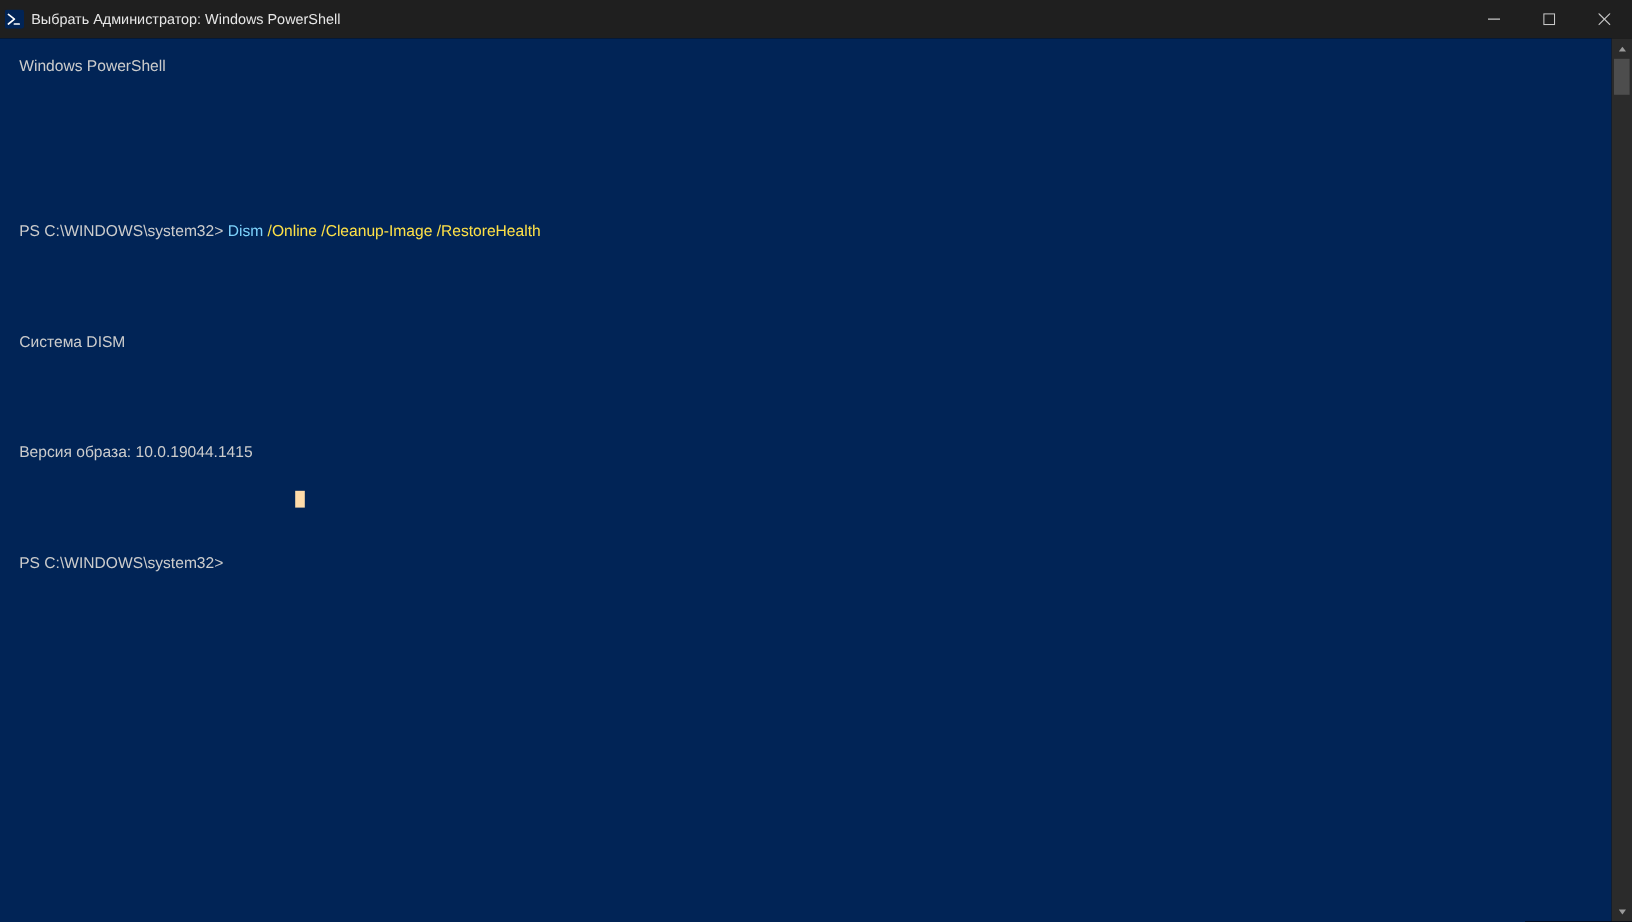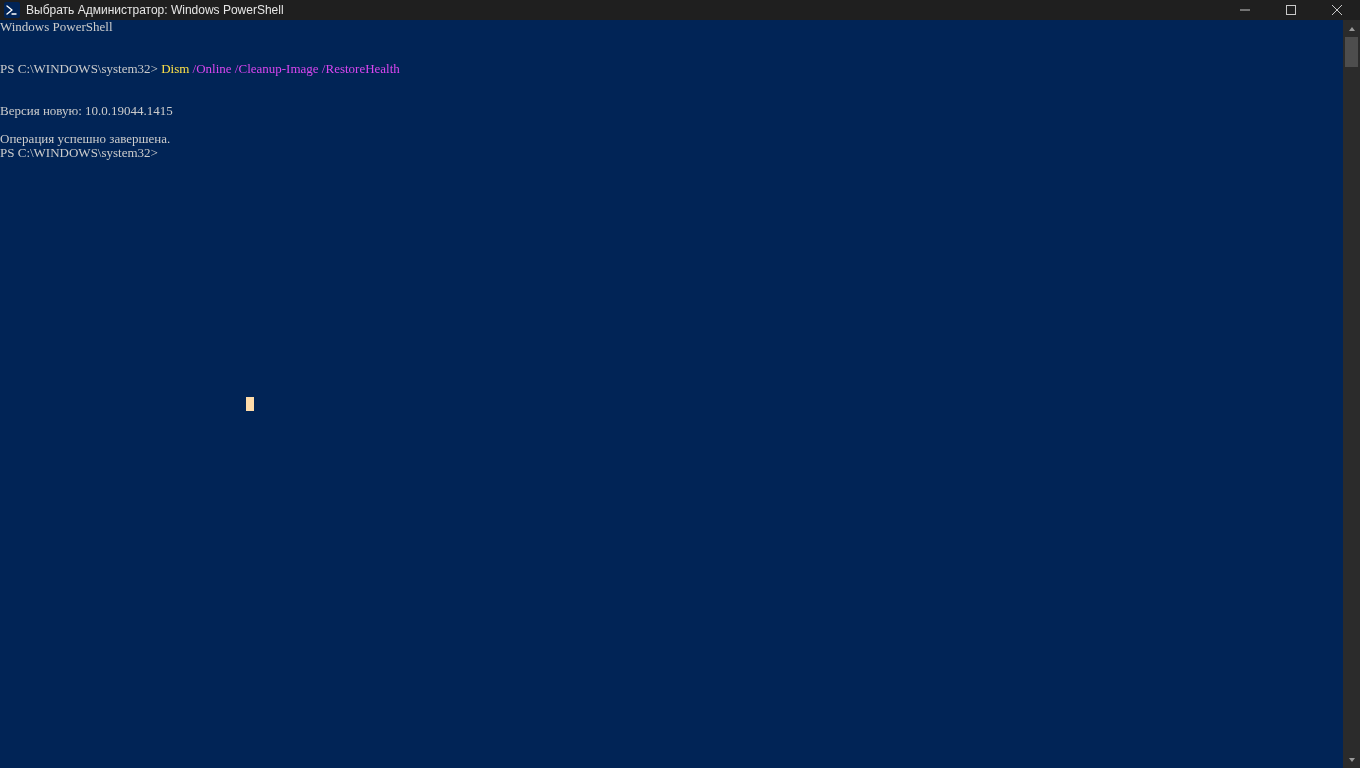--- a/index.html
+++ b/index.html
@@ -12,21 +12,21 @@
     background: #000;
   }
   .window {
     width: 1360px;
     height: 768px;
     display: flex;
     flex-direction: column;
     box-sizing: border-box;
   }
   .titlebar {
-    height: 20px;
+    height: 32px;
     background: #1f1f1f;
     display: flex;
     align-items: center;
     color: #e6e6e6;
     font-size: 12px;
     user-select: none;
     flex: 0 0 auto;
   }
   .titlebar .app-icon {
     width: 16px;
@@ -65,31 +65,31 @@
     color: #cccccc;
     font-family: Consolas, "Courier New", monospace;
     font-size: 13px;
     line-height: 14px;
     padding: 0 0 0 0;
     position: relative;
     overflow: hidden;
   }
   .terminal pre {
     margin: 0;
-    padding: 0;
+    padding: 16px;
     white-space: pre;
-    font-family: Liberation Serif, serif;
+    font-family: Liberation Sans, sans-serif;
     font-size: inherit;
     line-height: inherit;
   }
   .term-line {
     display: block;
   }
-  .cmd-yellow { color: #fde047; }
-  .cmd-gray  { color: #d946ef; }
+  .cmd-yellow { color: #7dd3fc; }
+  .cmd-gray  { color: #fde047; }
   .cursor-block {
     position: absolute;
     width: 8px;
     height: 14px;
     background: #fedba9;
     left: 246px;
     top: 377px;
   }
   .scrollbar {
     width: 17px;
@@ -151,24 +151,24 @@
     </div>
   </div>
 
   <div class="client">
     <div class="terminal">
 <pre class="term-line">Windows PowerShell</pre>
 <pre class="term-line"> </pre>
 <pre class="term-line"> </pre>
 <pre class="term-line"><span>PS C:\WINDOWS\system32&gt; </span><span class="cmd-yellow">Dism</span><span class="cmd-gray"> /Online /Cleanup-Image /RestoreHealth</span></pre>
 <pre class="term-line"> </pre>
+<pre class="term-line">Cистема DISM</pre>
 <pre class="term-line"> </pre>
-<pre class="term-line">Версия новую: 10.0.19044.1415</pre>
+<pre class="term-line">Версия образа: 10.0.19044.1415</pre>
 <pre class="term-line"> </pre>
-<pre class="term-line">Операция успешно завершена.</pre>
 <pre class="term-line">PS C:\WINDOWS\system32&gt;</pre>
       <div class="cursor-block"></div>
     </div>
 
     <div class="scrollbar">
       <div class="sb-btn top">
         <svg width="8" height="8" viewBox="0 0 8 8">
             <polygon points="4,2 7,6 1,6" fill="#9a9a9a"></polygon>
           </svg>
       </div>

